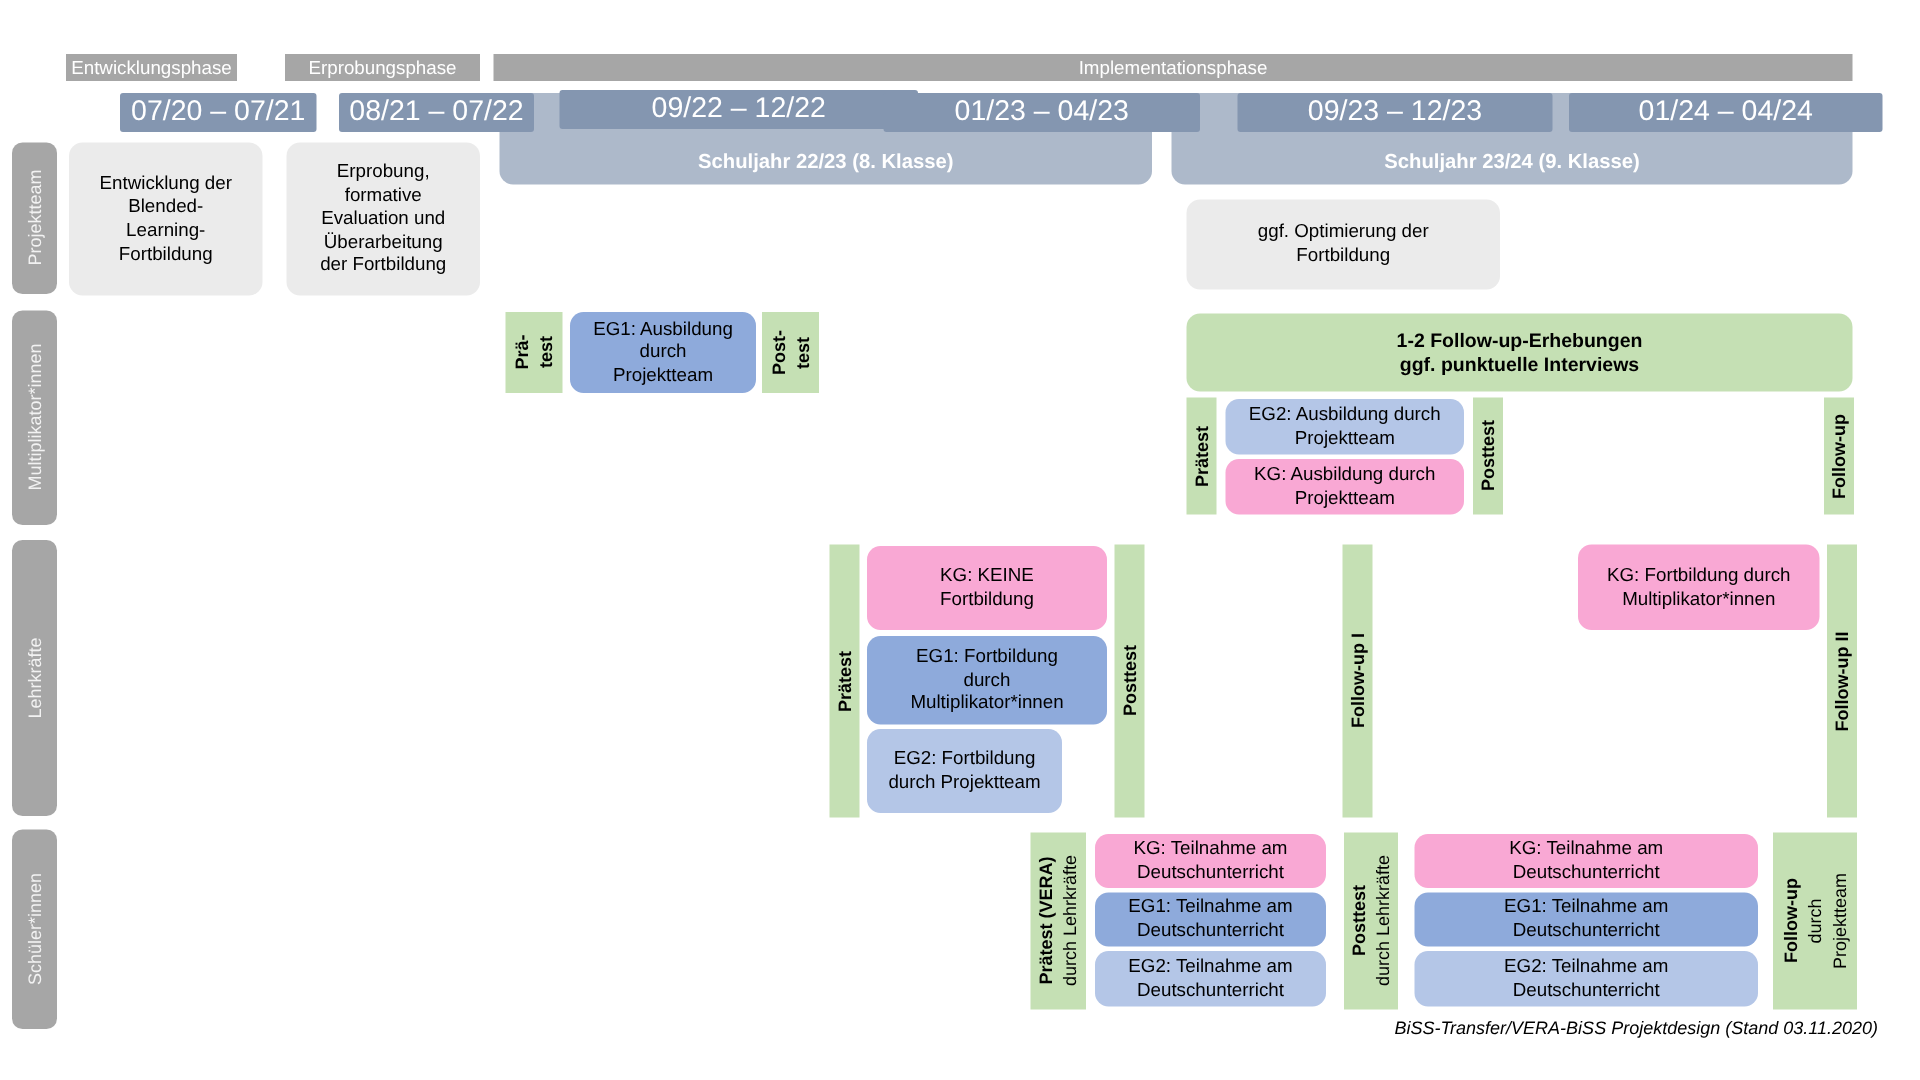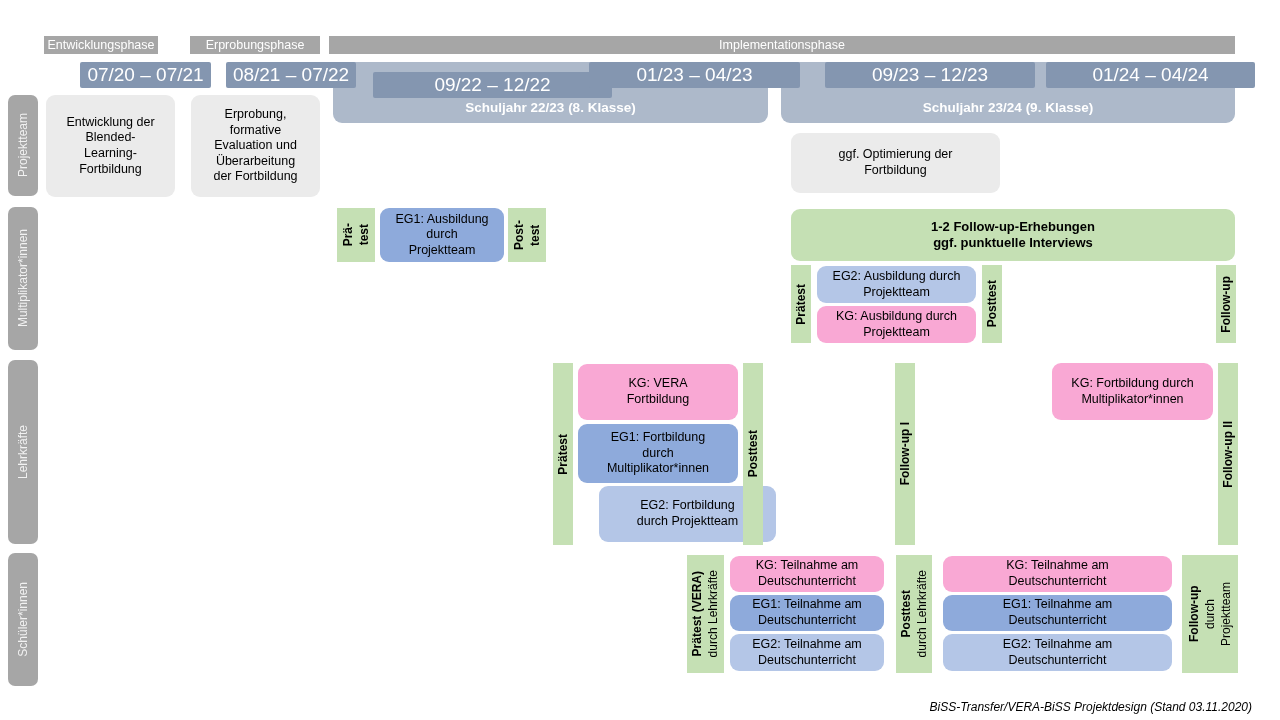--- a/index.html
+++ b/index.html
@@ -41,21 +41,21 @@
 
   <div class="abs center phasebar" style="left:44px;top:36px;width:114px;height:18px;">Entwicklungsphase</div>
   <div class="abs center phasebar" style="left:190px;top:36px;width:130px;height:18px;">Erprobungsphase</div>
   <div class="abs center phasebar" style="left:329px;top:36px;width:906px;height:18px;">Implementationsphase</div>
 
   <div class="abs sj" style="left:333px;top:62px;width:435px;height:61px;">Schuljahr 22/23 (8. Klasse)</div>
   <div class="abs sj" style="left:781px;top:62px;width:454px;height:61px;">Schuljahr 23/24 (9. Klasse)</div>
 
   <div class="abs center pill" style="left:44px;top:62px;width:131px;height:26px;">07/20 – 07/21</div>
   <div class="abs center pill" style="left:190px;top:62px;width:130px;height:26px;">08/21 – 07/22</div>
-  <div class="abs center pill" style="left:337px;top:72px;width:239px;height:26px;">09/22 – 12/22</div>
+  <div class="abs center pill" style="left:337px;top:60px;width:239px;height:26px;">09/22 – 12/22</div>
   <div class="abs center pill" style="left:553px;top:62px;width:211px;height:26px;">01/23 – 04/23</div>
   <div class="abs center pill" style="left:789px;top:62px;width:210px;height:26px;">09/23 – 12/23</div>
   <div class="abs center pill" style="left:1010px;top:62px;width:209px;height:26px;">01/24 – 04/24</div>
 
   <div class="abs center rowlabel" style="left:8px;top:95px;width:30px;height:101px;">
     <div class="vwrap">Projektteam</div>
   </div>
   <div class="abs center rowlabel" style="left:8px;top:207px;width:30px;height:143px;">
     <div class="vwrap">Multiplikator*innen</div>
   </div>
@@ -105,26 +105,26 @@
   <div class="abs center vbar" style="left:982px;top:265px;width:20px;height:78px;">
     <div class="vwrap vbold">Posttest</div>
   </div>
   <div class="abs center vbar" style="left:1216px;top:265px;width:20px;height:78px;">
     <div class="vwrap vbold">Follow-up</div>
   </div>
 
   <div class="abs center vbar" style="left:553px;top:363px;width:20px;height:182px;">
     <div class="vwrap vbold">Prätest</div>
   </div>
-  <div class="abs center box bgkg" style="left:578px;top:364px;width:160px;height:56px;">KG: VERA
+  <div class="abs center box bgkg" style="left:578px;top:364px;width:160px;height:56px;">KG: KEINE
 Fortbildung</div>
   <div class="abs center box bgblue" style="left:578px;top:424px;width:160px;height:59px;">EG1: Fortbildung
 durch
 Multiplikator*innen</div>
-  <div class="abs center box bglblue" style="left:578px;top:486px;width:177px;height:56px;margin-left:21px;">EG2: Fortbildung
+  <div class="abs center box bglblue" style="left:578px;top:486px;width:130px;height:56px;">EG2: Fortbildung
 durch Projektteam</div>
   <div class="abs center vbar" style="left:743px;top:363px;width:20px;height:182px;">
     <div class="vwrap vbold">Posttest</div>
   </div>
   <div class="abs center vbar" style="left:895px;top:363px;width:20px;height:182px;">
     <div class="vwrap vbold">Follow-up I</div>
   </div>
   <div class="abs center box bgkg" style="left:1052px;top:363px;width:161px;height:57px;">KG: Fortbildung durch
 Multiplikator*innen</div>
   <div class="abs center vbar" style="left:1218px;top:363px;width:20px;height:182px;">
@@ -156,15 +156,15 @@
   <div class="abs center box bglblue" style="left:943px;top:634px;width:229px;height:37px;">EG2: Teilnahme am
 Deutschunterricht</div>
   <div class="abs center vbar" style="left:1182px;top:555px;width:56px;height:118px;">
     <div class="vwrap">
       <div class="vbold">Follow-up</div>
       <div class="vreg">durch</div>
       <div class="vreg">Projektteam</div>
     </div>
   </div>
 
-  <div class="abs caption" style="right:28px;top:700px;">BiSS-Transfer/VERA-BiSS Projektdesign (Stand 03.11.2020)</div>
+  <div class="abs caption" style="right:28px;top:678px;">BiSS-Transfer/VERA-BiSS Projektdesign (Stand 03.11.2020)</div>
 
 </div>
 
 </body></html>

